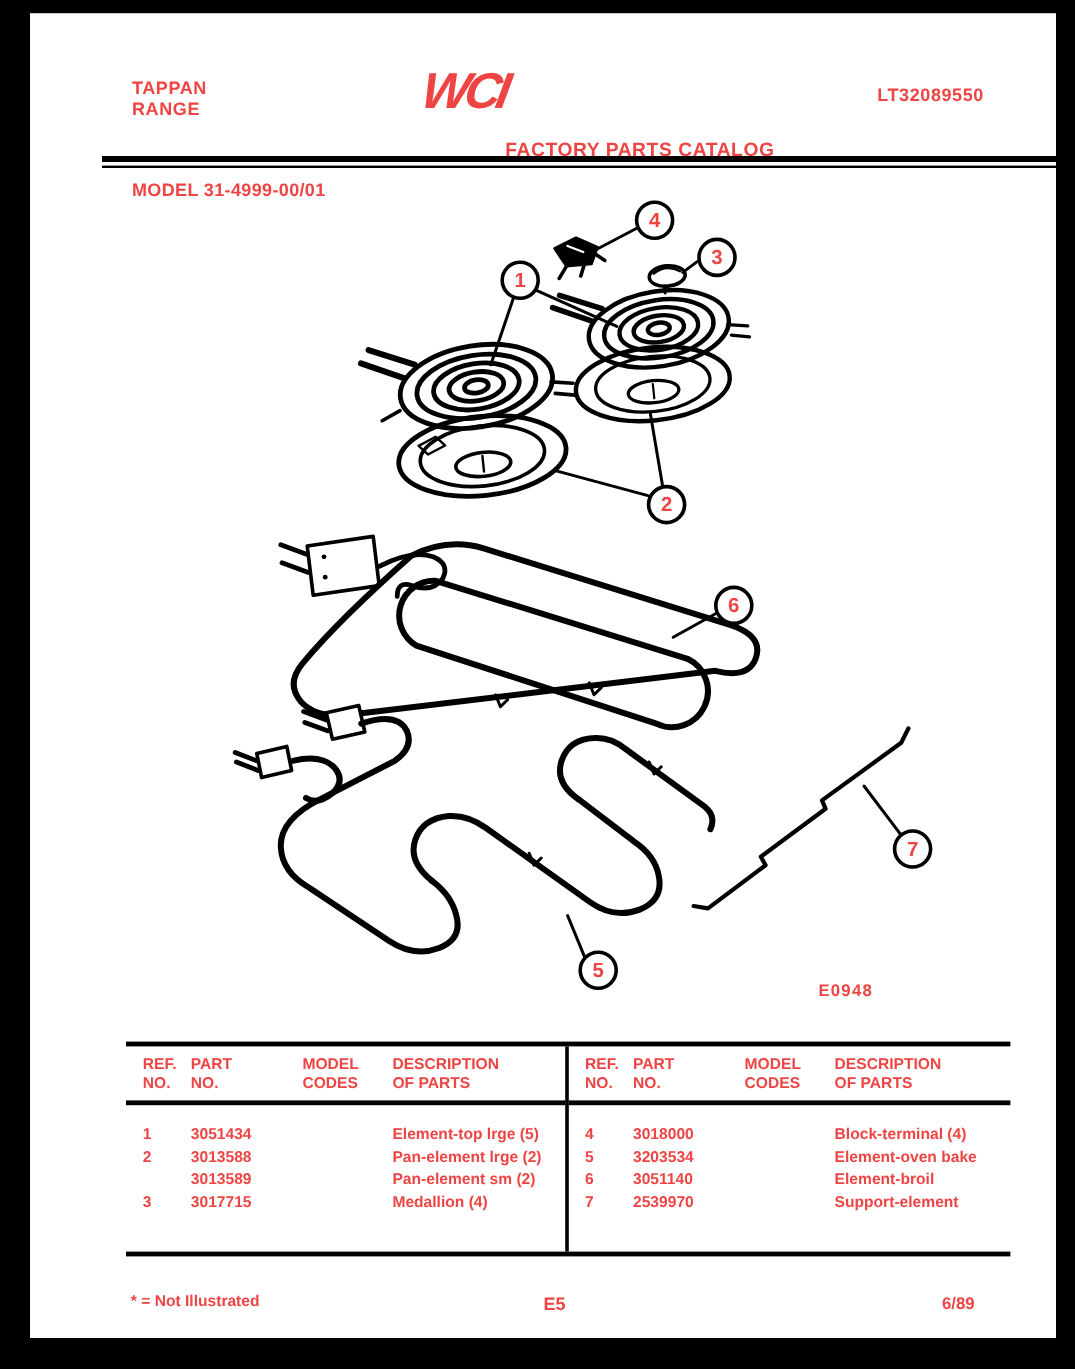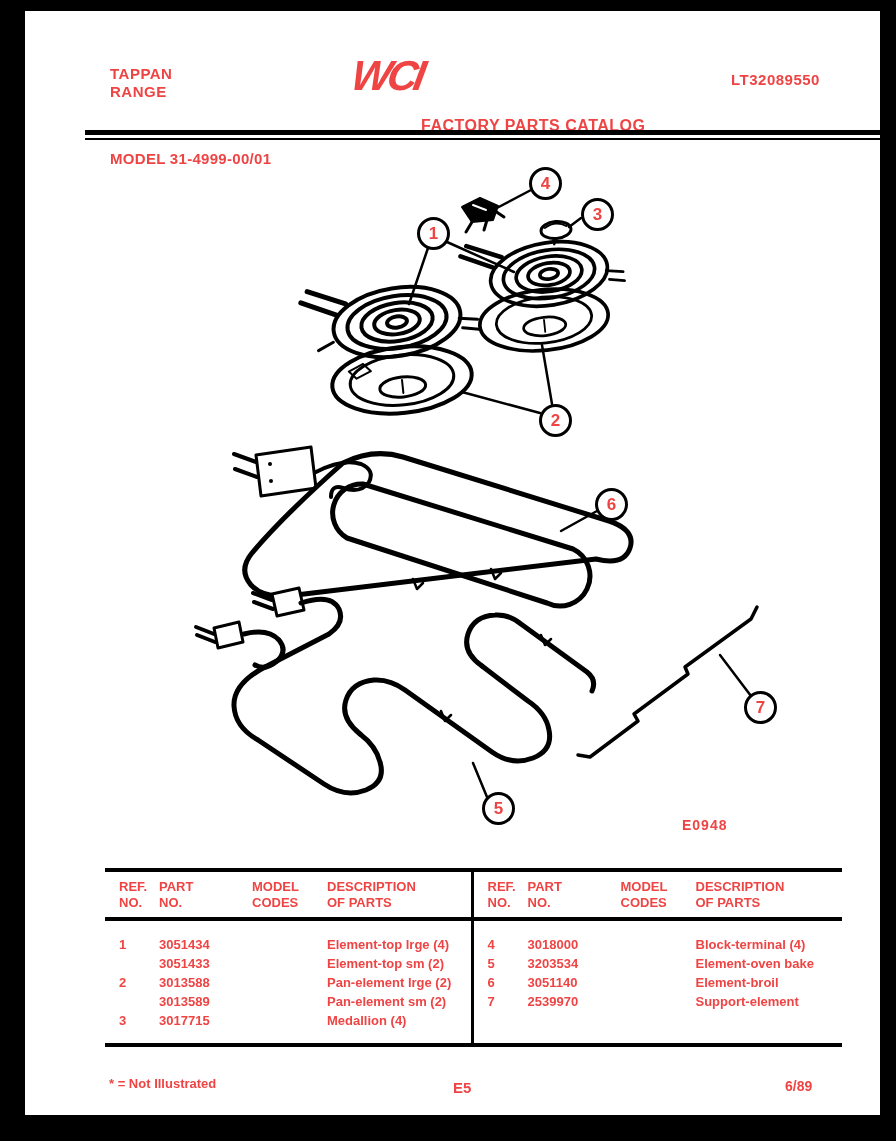--- a/index.html
+++ b/index.html
@@ -170,27 +170,21 @@
           <div class="c-desc hcell">
               <div>DESCRIPTION</div>
               <div>OF PARTS</div>
             </div>
         </div>
         <div class="tbody">
           <div class="trow">
               <span class="c-ref">1</span>
               <span class="c-part">3051434</span>
               <span class="c-model"></span>
-              <span class="c-desc">Element-top lrge (4)</span>
-            </div>
-          <div class="trow">
-              <span class="c-ref"></span>
-              <span class="c-part">3051433</span>
-              <span class="c-model"></span>
-              <span class="c-desc">Element-top sm (2)</span>
+              <span class="c-desc">Element-top lrge (5)</span>
             </div>
           <div class="trow">
               <span class="c-ref">2</span>
               <span class="c-part">3013588</span>
               <span class="c-model"></span>
               <span class="c-desc">Pan-element lrge (2)</span>
             </div>
           <div class="trow">
               <span class="c-ref"></span>
               <span class="c-part">3013589</span>

